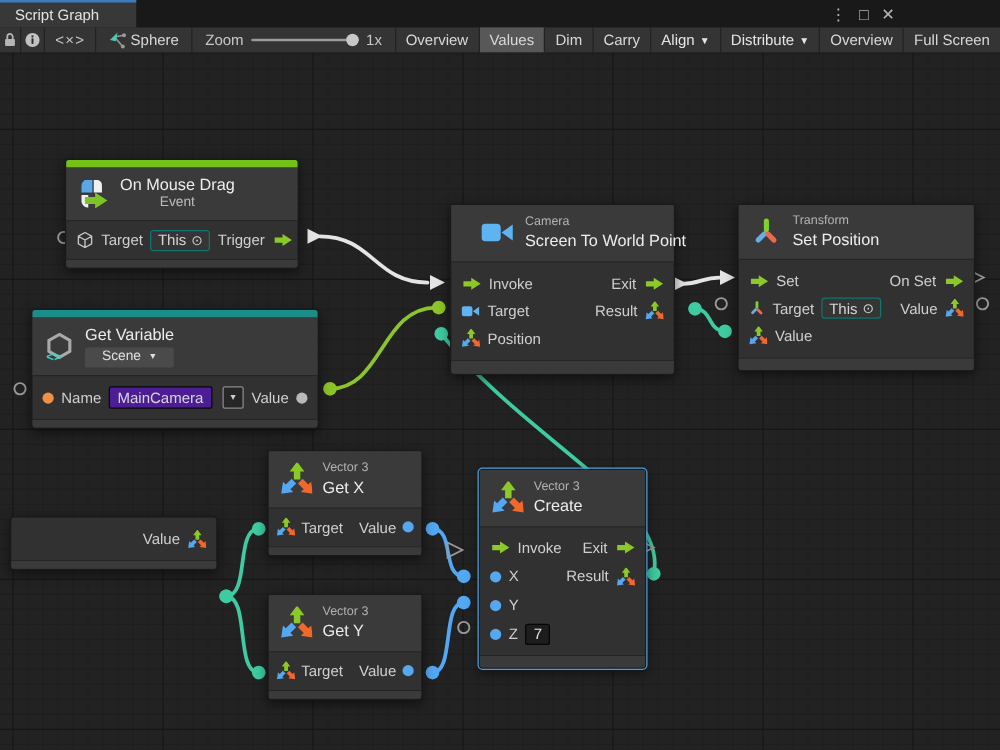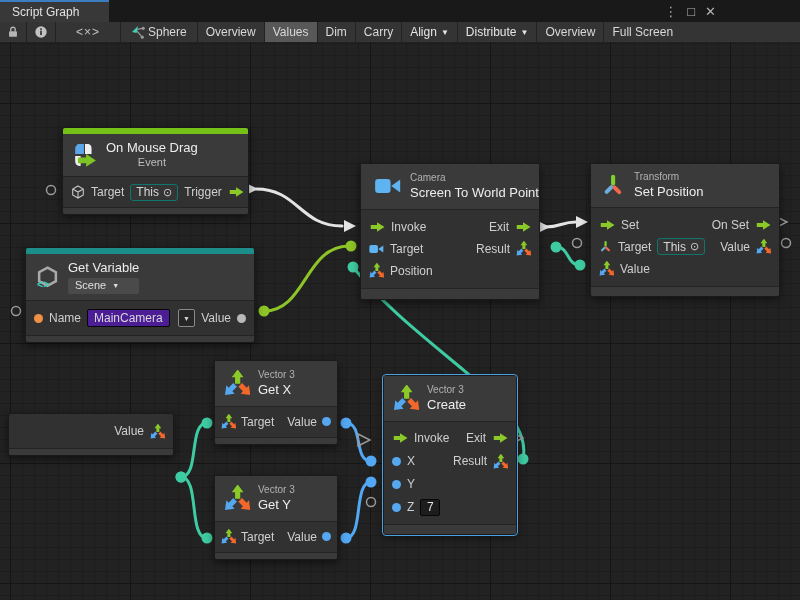--- a/index.html
+++ b/index.html
@@ -51,21 +51,21 @@
   .dot{width:9px;height:9px;border-radius:50%;display:inline-block;flex:0 0 auto;}
   .dot.blue{background:#55a7f0;} .dot.orange{background:#f09045;} .dot.gray{background:#b9b9b9;}
   .pill{display:inline-flex;align-items:center;gap:4px;border:1px solid #0f766e;border-radius:3px;
         padding:0 5px;height:15px;color:#d6d6d6;background:rgba(255,255,255,.02);}
   .pill .tgt{font-size:11px;color:#cfcfcf;}
   .fieldbox{background:#4c1d95;border:1px solid #060606;border-radius:2px;padding:0 6px;height:16px;
             display:flex;align-items:center;color:#d8d8d8;}
   .dropbtn{width:17px;height:16px;background:#262626;border:1px solid #8a8a8a;border-radius:2px;
            display:flex;align-items:center;justify-content:center;color:#cfcfcf;font-size:7px;margin-left:2px;}
   .scene{display:inline-flex;align-items:center;gap:6px;background:#4a4a4a;border-radius:2px;height:16px;
-         padding:0 7px;color:#e0e0e0;font-size:11px;margin-top:2px;}
+         padding:0 7px;color:#e0e0e0;font-size:11px;margin-top:2px;justify-content:center;}
   .scene .caret{font-size:7px;margin:0;}
   .zbox{background:#1d1d1d;border:1px solid #060606;border-radius:2px;min-width:12px;height:15px;
         display:flex;align-items:center;justify-content:center;padding:0 3px;color:#e4e4e4;}
   .ico{flex:0 0 auto;display:inline-block;}
   .codeglyph{color:#c4c4c4;letter-spacing:1px;}
 </style>
 </head>
 <body>
 
 <div id="app">
@@ -152,20 +152,27 @@
         </svg>
     </div>
     <div class="tcell" style="width:64px">
       <span class="codeglyph">&lt;×&gt;</span>
     </div>
     <div class="tcell" style="padding:0 10px;gap:2px">
       <svg class="ico" width="15" height="15">
           <use href="#graphasset"></use>
         </svg>
       <span>Sphere</span>
+    </div>
+    <div class="sliderwrap">
+      <span class="zlabel">Zoom</span>
+      <span class="track">
+          <span class="knob"></span>
+        </span>
+      <span class="zlabel">1x</span>
     </div>
     <div class="tb-btn">
         <span>Overview</span>
       </div>
     <div class="tb-btn active">
         <span>Values</span>
       </div>
     <div class="tb-btn">
         <span>Dim</span>
       </div>
@@ -220,21 +227,21 @@
         <circle cx="51" cy="148" r="4.5" fill="none" stroke="#9a9a9a" stroke-width="1.5"></circle>
         <circle cx="16" cy="269" r="4.5" fill="none" stroke="#9a9a9a" stroke-width="1.5"></circle>
         <circle cx="577" cy="201" r="4.5" fill="none" stroke="#9a9a9a" stroke-width="1.5"></circle>
         <circle cx="786" cy="201" r="4.5" fill="none" stroke="#9a9a9a" stroke-width="1.5"></circle>
         <circle cx="371" cy="460" r="4.5" fill="none" stroke="#9a9a9a" stroke-width="1.5"></circle>
         <polygon points="358,392 370,398 358,404" fill="none" stroke="#9a9a9a" stroke-width="1.4"></polygon>
         <polygon points="775,174 787,180 775,186" fill="none" stroke="#9a9a9a" stroke-width="1.4"></polygon>
         <polygon points="511,390 523,396 511,402" fill="none" stroke="#9a9a9a" stroke-width="1.4"></polygon>
       </svg>
 
-    <div class="node" style="left:62px;top:85px;width:185px">
+    <div class="node" style="left:52px;top:85px;width:185px">
       <div class="accent" style="background:#74c217"></div>
       <div class="nhead">
         <svg class="ico" width="24" height="24">
             <use href="#mouseev"></use>
           </svg>
         <div class="hcol">
           <span class="title">On Mouse Drag</span>
           <span class="sub">Event</span>
         </div>
       </div>
@@ -284,21 +291,21 @@
           <span class="rgt">
             <span>Value</span>
             <span class="dot gray"></span>
           </span>
         </div>
       </div>
       <div class="nfoot"></div>
     </div>
 
     <div class="node" style="left:360px;top:121px;width:178px">
-      <div class="nhead" style="padding:8px 14px">
+      <div class="nhead" style="padding:8px 24px">
         <svg class="ico" width="26" height="18">
             <use href="#cam"></use>
           </svg>
         <div class="hcol">
           <span class="cat">Camera</span>
           <span class="title">Screen To World Point</span>
         </div>
       </div>
       <div class="nbody" style="padding:6px 0">
         <div class="prow">

